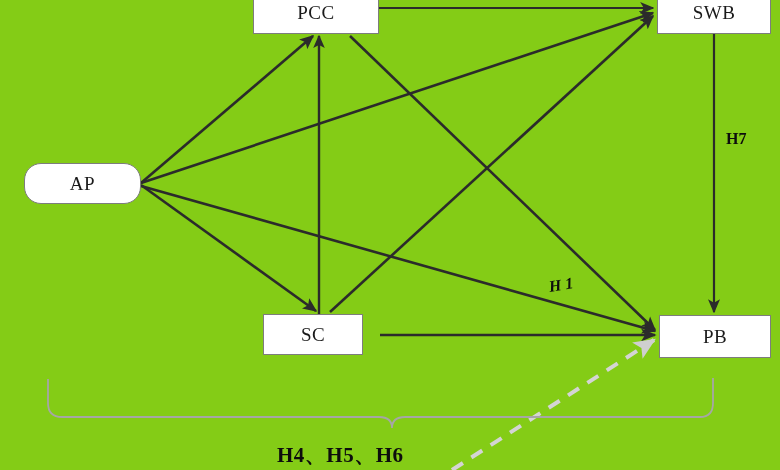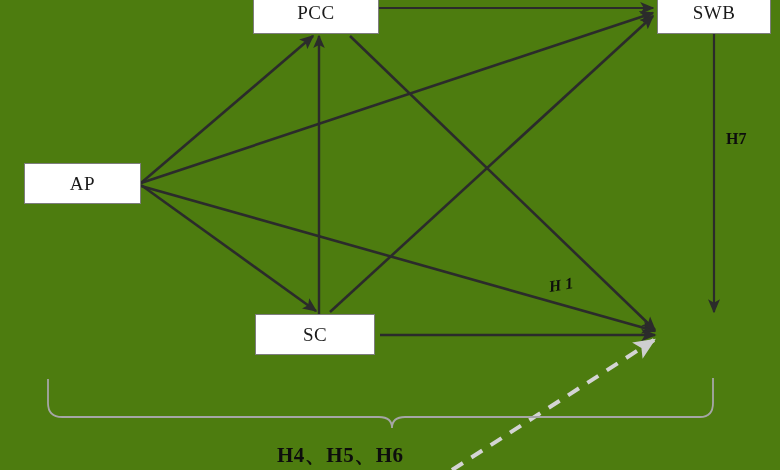--- a/index.html
+++ b/index.html
@@ -7,21 +7,21 @@
     padding: 0;
     background: #ffffff;
   }
   body {
     font-family: "Liberation Serif", "DejaVu Serif", serif;
   }
   #canvas {
     position: relative;
     width: 780px;
     height: 470px;
-    background: #4d7c0f;
+    background: #84cc16;
     overflow: hidden;
     text-align: center;
   }
   #diagram-svg {
     position: absolute;
     left: 0;
     top: 0;
     width: 780px;
     height: 470px;
   }
@@ -112,28 +112,31 @@
   </svg>
 
   <div class="node-box" id="node-pcc" style="left:253px; top:-8px; width:126px; height:42px;">
     <span>PCC</span>
   </div>
 
   <div class="node-box" id="node-swb" style="left:657px; top:-8px; width:114px; height:42px;">
     <span>SWB</span>
   </div>
 
-  <div class="node-box" id="node-ap" style="left:24px; top:163px; width:117px; height:41px;">
+  <div class="node-box" id="node-ap" style="left:24px; top:163px; width:117px; height:41px;border-radius:17px;">
     <span>AP</span>
   </div>
 
-  <div class="node-box" id="node-sc" style="left:255px; top:314px; width:120px; height:41px;">
+  <div class="node-box" id="node-sc" style="left:263px; top:314px; width:100px; height:41px;">
     <span>SC</span>
   </div>
 
+  <div class="node-box" id="node-pb" style="left:659px; top:315px; width:112px; height:43px;">
+    <span>PB</span>
+  </div>
 
   <div class="hyp-label" id="label-h7" style="left:726px; top:130px;font-family:Liberation Serif, serif;">H7</div>
 
   <div class="hyp-label italic" id="label-h1" style="left:549px; top:278px;">H 1</div>
 
   <div class="hyp-label" id="label-brace" style="left:277px; top:441px;">H4、H5、H6</div>
 
 </div>
 
 </body></html>

